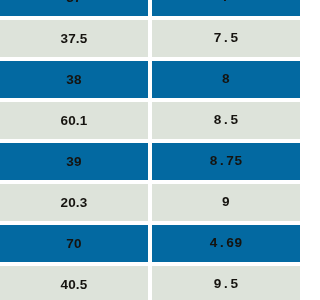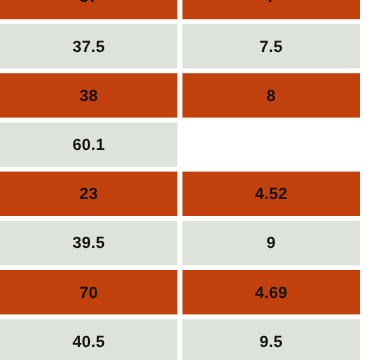--- a/index.html
+++ b/index.html
@@ -47,24 +47,24 @@
     font-size: 13.5px;
     font-weight: bold;
     color: #15130f;
     letter-spacing: 0.2px;
     line-height: 1;
     box-sizing: border-box;
   }
 
   .cell-eu  { width: 148px; }
   .cell-gap { width: 4px; height: 37px; background: #ffffff; flex: 0 0 4px; }
-  .cell-us  { width: 148px; }
+  .cell-us  { width: 148px; font-family: Liberation Mono, monospace; }
 
   .row-cream .cell-eu,
-  .row-cream .cell-us { background: #c2410c; }
+  .row-cream .cell-us { background: #0369a1; }
 
   .row-green .cell-eu,
   .row-green .cell-us { background: #dde3da; }
 </style>
 </head>
 <body>
 
 <div id="size-table">
   <div id="table-body">
       <div class="table-row row-cream">
@@ -78,28 +78,29 @@
         <div class="cell cell-us">7.5</div>
       </div>
       <div class="table-row row-cream">
         <div class="cell cell-eu">38</div>
         <div class="cell-gap"></div>
         <div class="cell cell-us">8</div>
       </div>
       <div class="table-row row-green">
         <div class="cell cell-eu">60.1</div>
         <div class="cell-gap"></div>
+        <div class="cell cell-us">8.5</div>
       </div>
       <div class="table-row row-cream">
-        <div class="cell cell-eu">23</div>
+        <div class="cell cell-eu">39</div>
         <div class="cell-gap"></div>
-        <div class="cell cell-us">4.52</div>
+        <div class="cell cell-us">8.75</div>
       </div>
       <div class="table-row row-green">
-        <div class="cell cell-eu">39.5</div>
+        <div class="cell cell-eu">20.3</div>
         <div class="cell-gap"></div>
         <div class="cell cell-us">9</div>
       </div>
       <div class="table-row row-cream">
         <div class="cell cell-eu">70</div>
         <div class="cell-gap"></div>
         <div class="cell cell-us">4.69</div>
       </div>
       <div class="table-row row-green">
         <div class="cell cell-eu">40.5</div>

